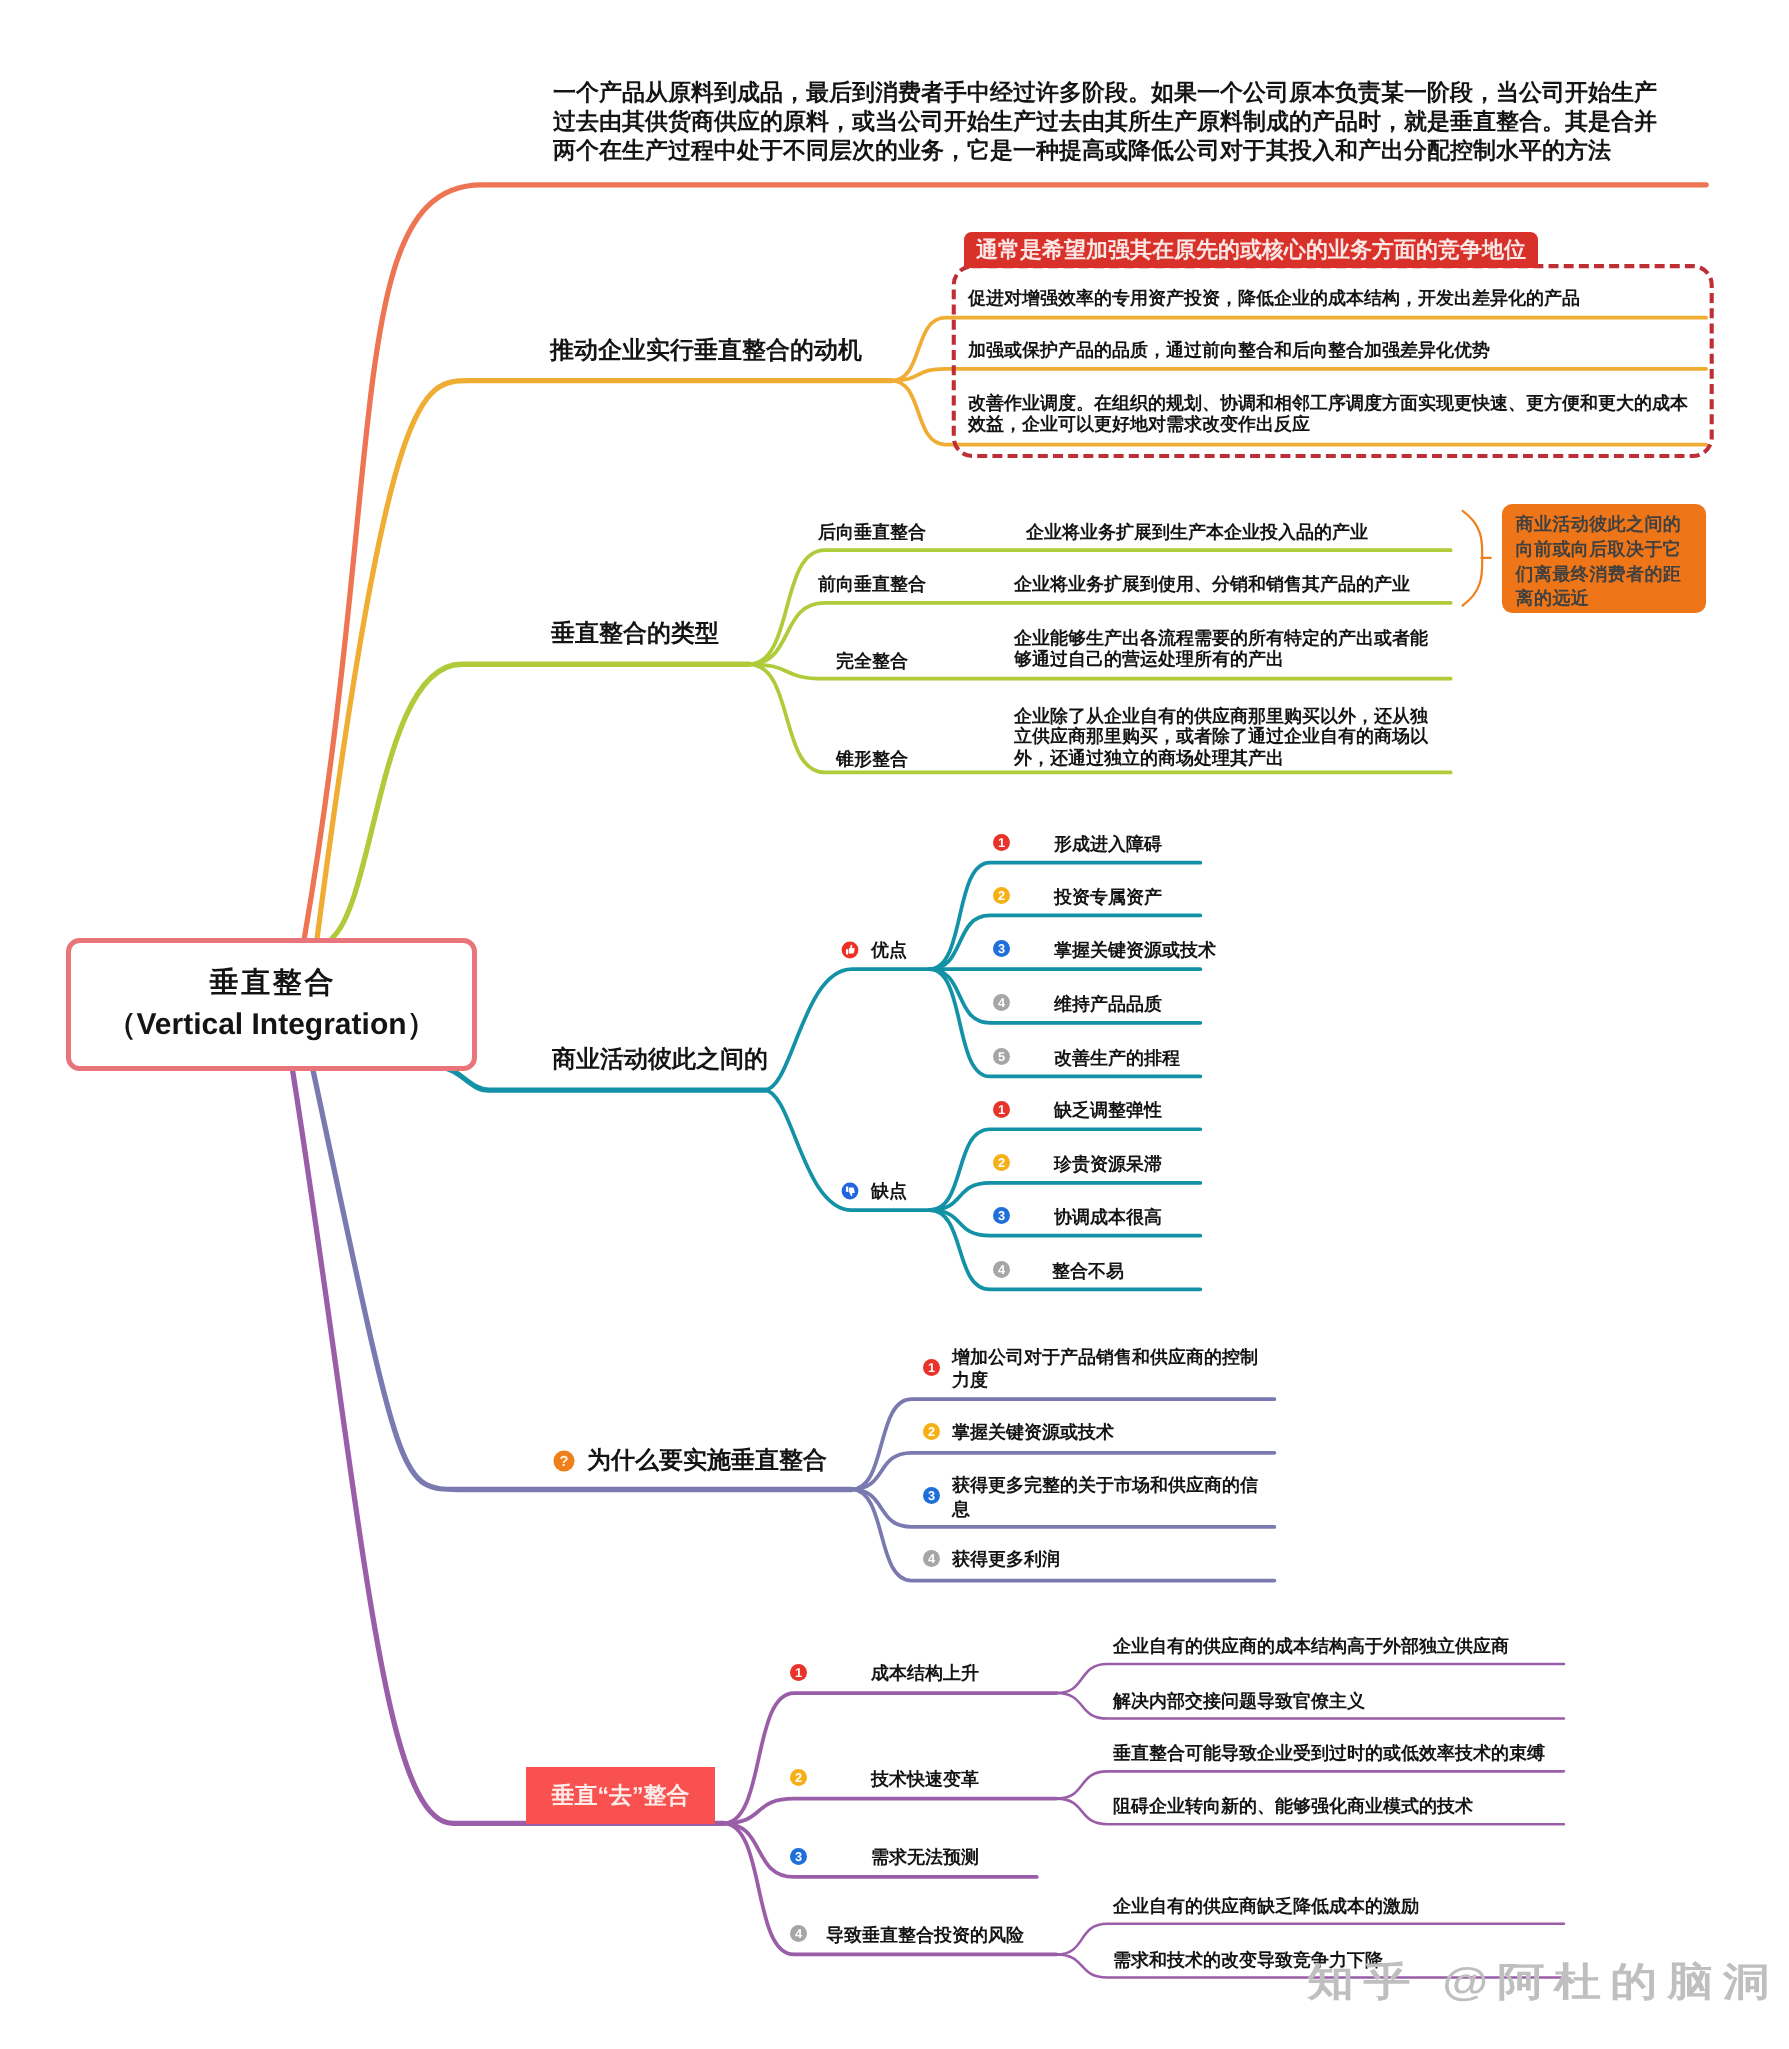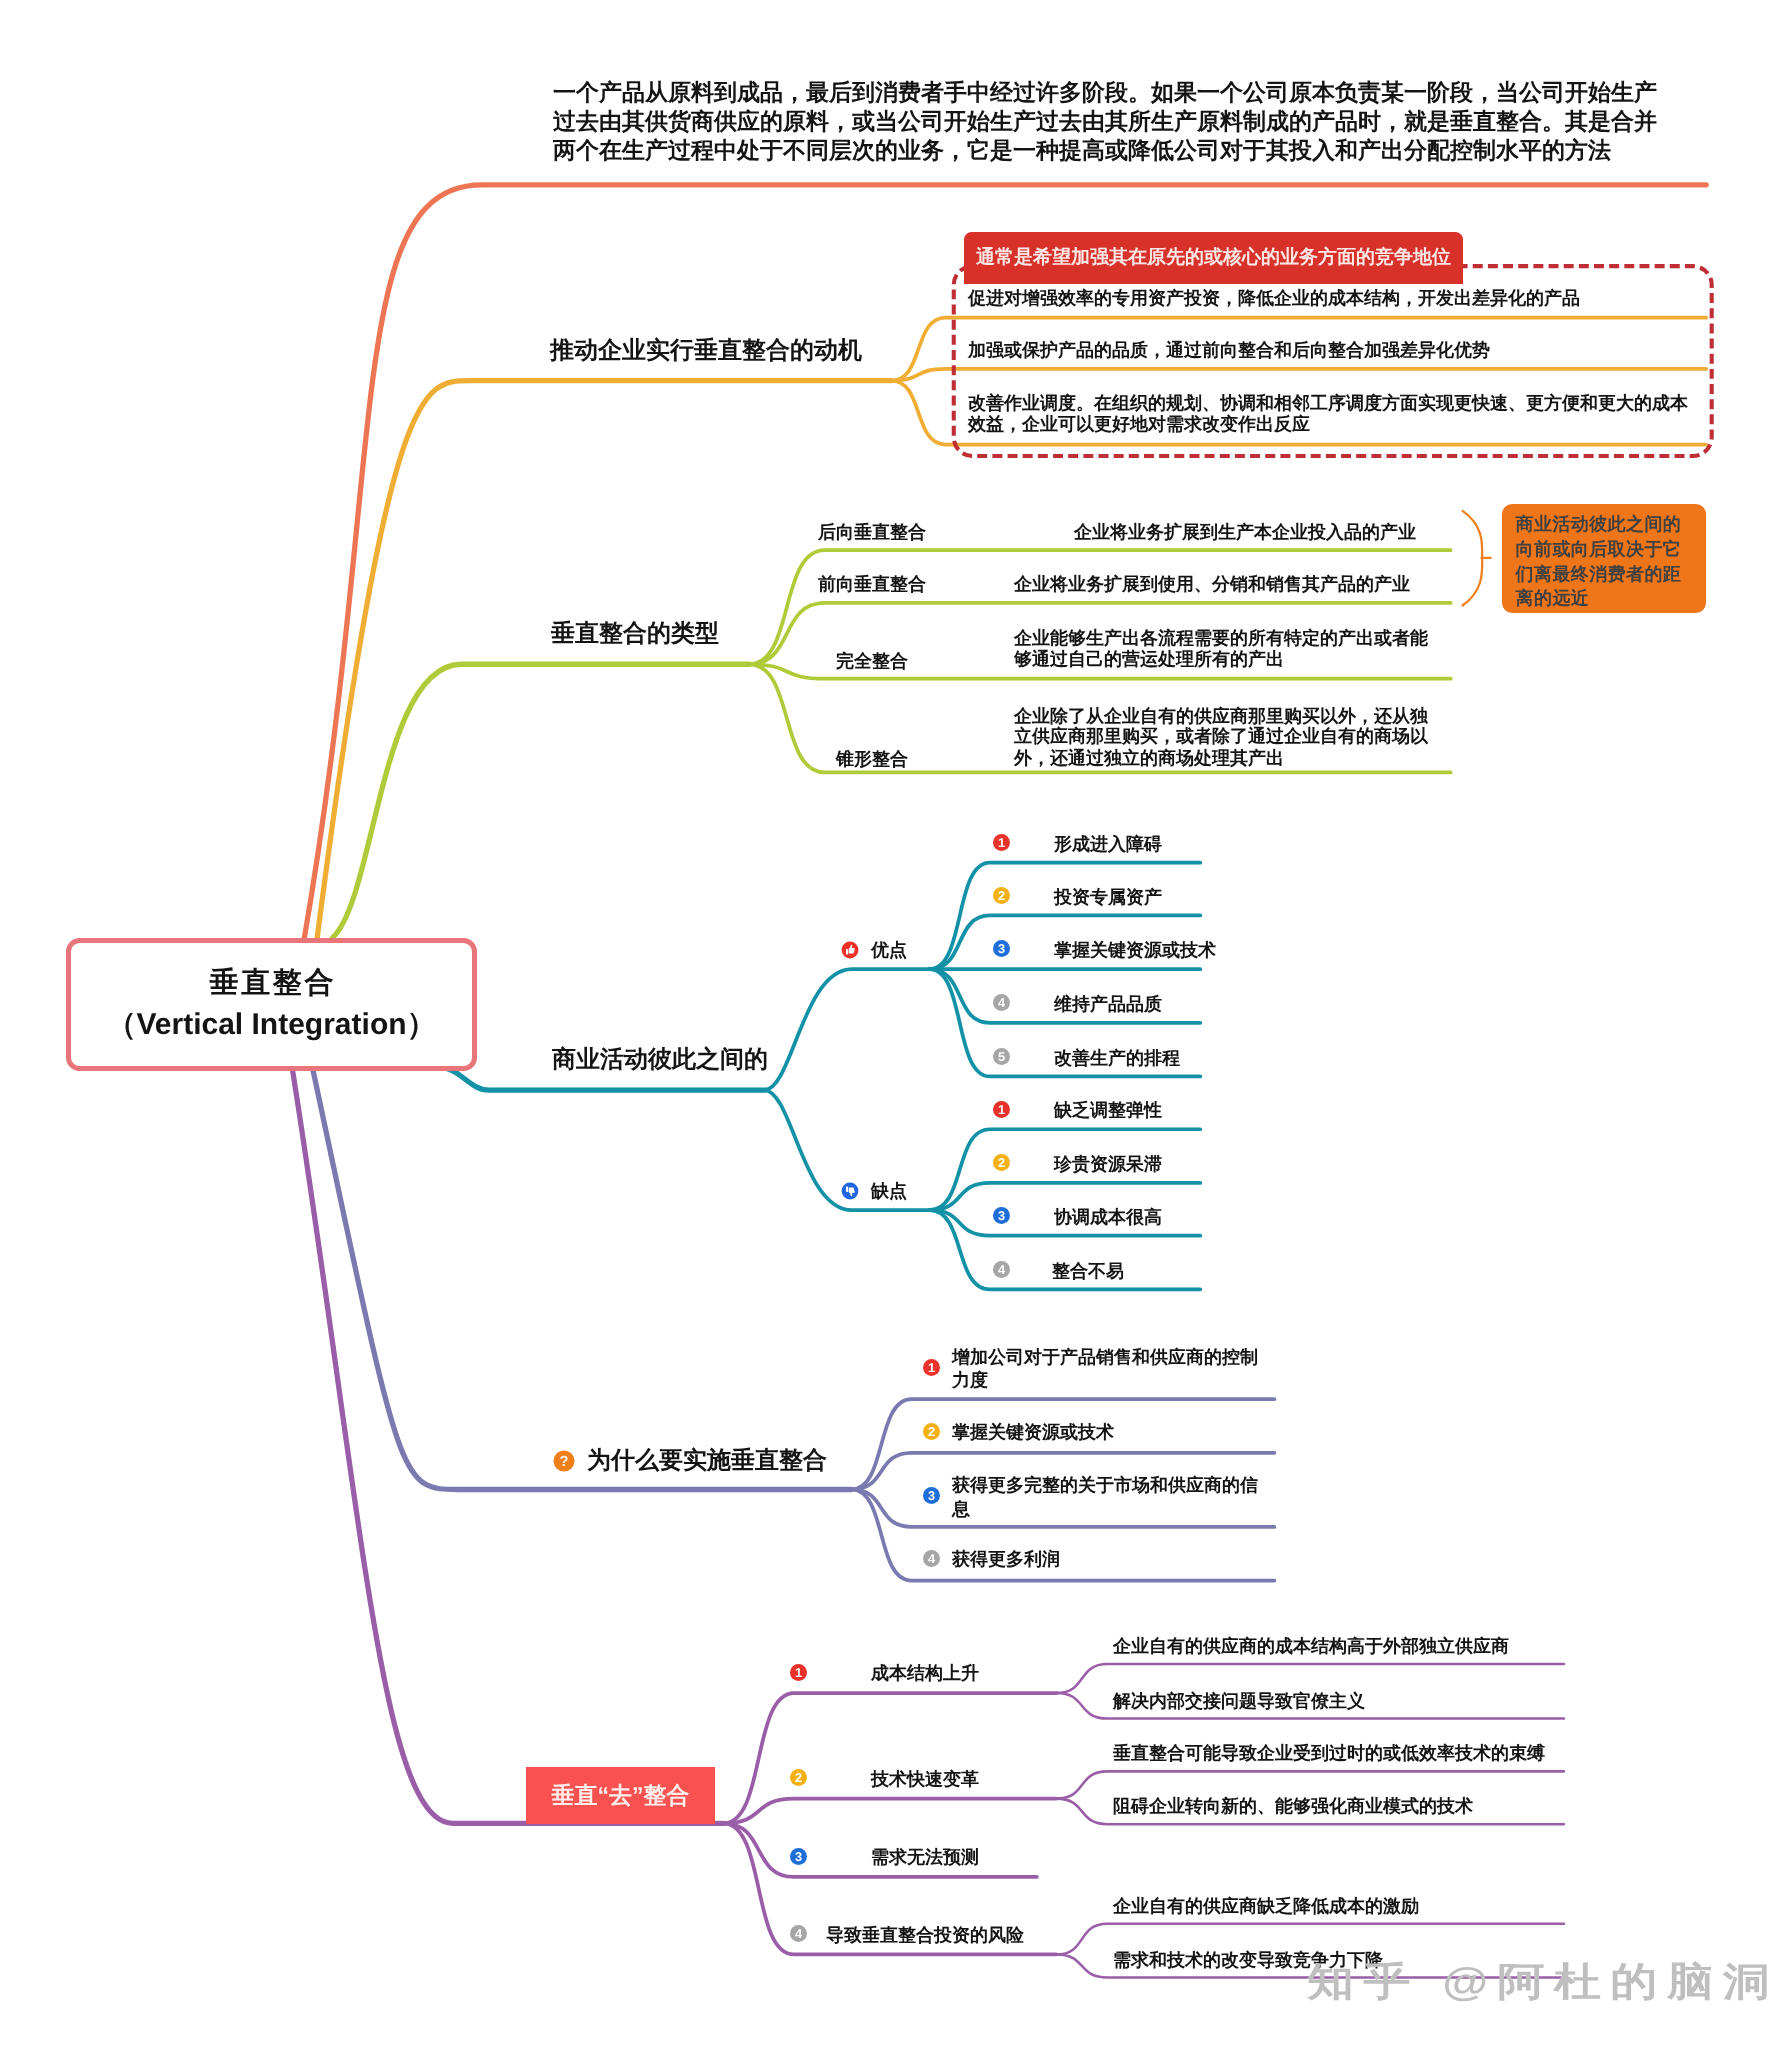--- a/index.html
+++ b/index.html
@@ -19,21 +19,21 @@
       font-size:29px;font-weight:bold;letter-spacing:2.6px;text-indent:2.6px;}
   #root-title-en{position:absolute;left:0;top:61px;width:401px;text-align:center;
       font-size:30px;font-weight:bold;}
   .badge{position:absolute;border-radius:50%;color:#ffffff;font-weight:bold;
       text-align:center;box-sizing:border-box;font-size:12.8px;line-height:17px;
       width:17px;height:17px;}
   #watermark{position:absolute;color:#bfbfbf;font-weight:bold;font-size:47px;
       left:1307px;top:1956px;letter-spacing:9.4px;white-space:pre;
       transform:scaleY(0.84);transform-origin:left top;}
   #red-highlight{position:absolute;background:#d8312a;color:#fbe8e6;font-weight:bold;
-      border-radius:7.7px 7.7px 0 0;font-size:19px;line-height:36px;padding:8px 12px;
+      border-radius:7.7px 7.7px 0 0;font-size:22px;line-height:36px;padding:0 12px;
       left:964px;top:232px;height:36px;white-space:pre;}
   #orange-callout{position:absolute;left:1502px;top:504px;width:204px;height:109px;
       background:#ee7518;border-radius:10.2px;box-sizing:border-box;}
   #orange-callout .cl{position:absolute;left:13.6px;color:#404040;font-weight:bold;
       font-size:18px;white-space:pre;letter-spacing:0.4px;}
   #de-label{position:absolute;left:526px;top:1767px;width:189px;height:57px;
       background:#f9514f;box-sizing:border-box;}
   #de-label .dl{position:absolute;left:0;top:12.8px;width:189px;text-align:center;
       color:#fdeeec;font-weight:bold;font-size:23px;white-space:pre;}
   .icon{position:absolute;}
@@ -96,21 +96,21 @@
       <div id="root-title-cn">垂直整合</div>
     </div>
 <div class="t lvl1" style="left:550px;top:339px">推动企业实行垂直整合的动机</div>
 <div id="red-highlight">通常是希望加强其在原先的或核心的业务方面的竞争地位</div>
 <div class="t lvl3" style="left:968px;top:289px">促进对增强效率的专用资产投资，降低企业的成本结构，开发出差异化的产品</div>
 <div class="t lvl3" style="left:968px;top:341px">加强或保护产品的品质，通过前向整合和后向整合加强差异化优势</div>
 <div class="t lvl3" style="left:968px;top:394px">改善作业调度。在组织的规划、协调和相邻工序调度方面实现更快速、更方便和更大的成本</div>
 <div class="t lvl3" style="left:968px;top:415px">效益，企业可以更好地对需求改变作出反应</div>
 <div class="t lvl1" style="left:551px;top:622px">垂直整合的类型</div>
 <div class="t lvl2" style="left:818px;top:523px">后向垂直整合</div>
-<div class="t lvl3" style="left:1074px;top:523px">企业将业务扩展到生产本企业投入品的产业</div>
+<div class="t lvl3" style="left:1026px;top:523px">企业将业务扩展到生产本企业投入品的产业</div>
 <div class="t lvl2" style="left:818px;top:575px">前向垂直整合</div>
 <div class="t lvl3" style="left:1014px;top:575px">企业将业务扩展到使用、分销和销售其产品的产业</div>
 <div class="t lvl2" style="left:836px;top:652px">完全整合</div>
 <div class="t lvl3" style="left:1014px;top:629px">企业能够生产出各流程需要的所有特定的产出或者能</div>
 <div class="t lvl3" style="left:1014px;top:650px">够通过自己的营运处理所有的产出</div>
 <div class="t lvl2" style="left:836px;top:750px">锥形整合</div>
 <div class="t lvl3" style="left:1014px;top:707px">企业除了从企业自有的供应商那里购买以外，还从独</div>
 <div class="t lvl3" style="left:1014px;top:727px">立供应商那里购买，或者除了通过企业自有的商场以</div>
 <div class="t lvl3" style="left:1014px;top:749px">外，还通过独立的商场处理其产出</div>
 <div id="orange-callout">

